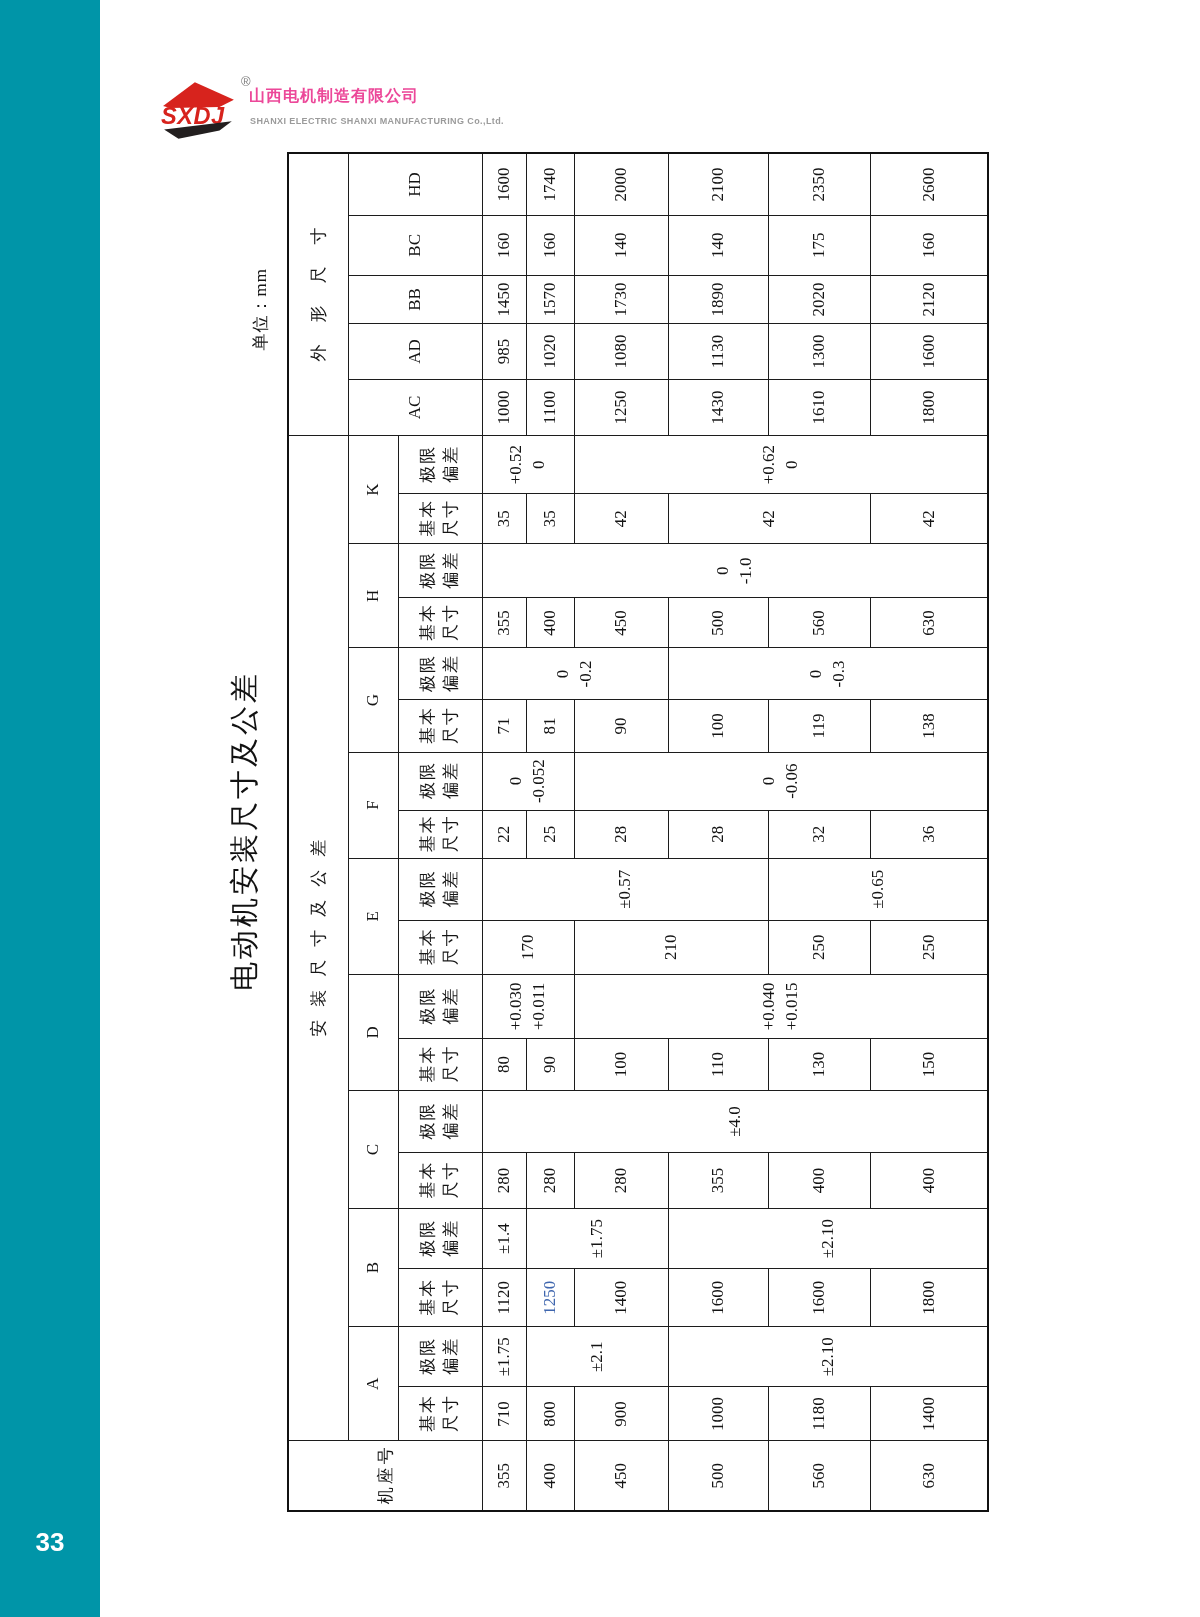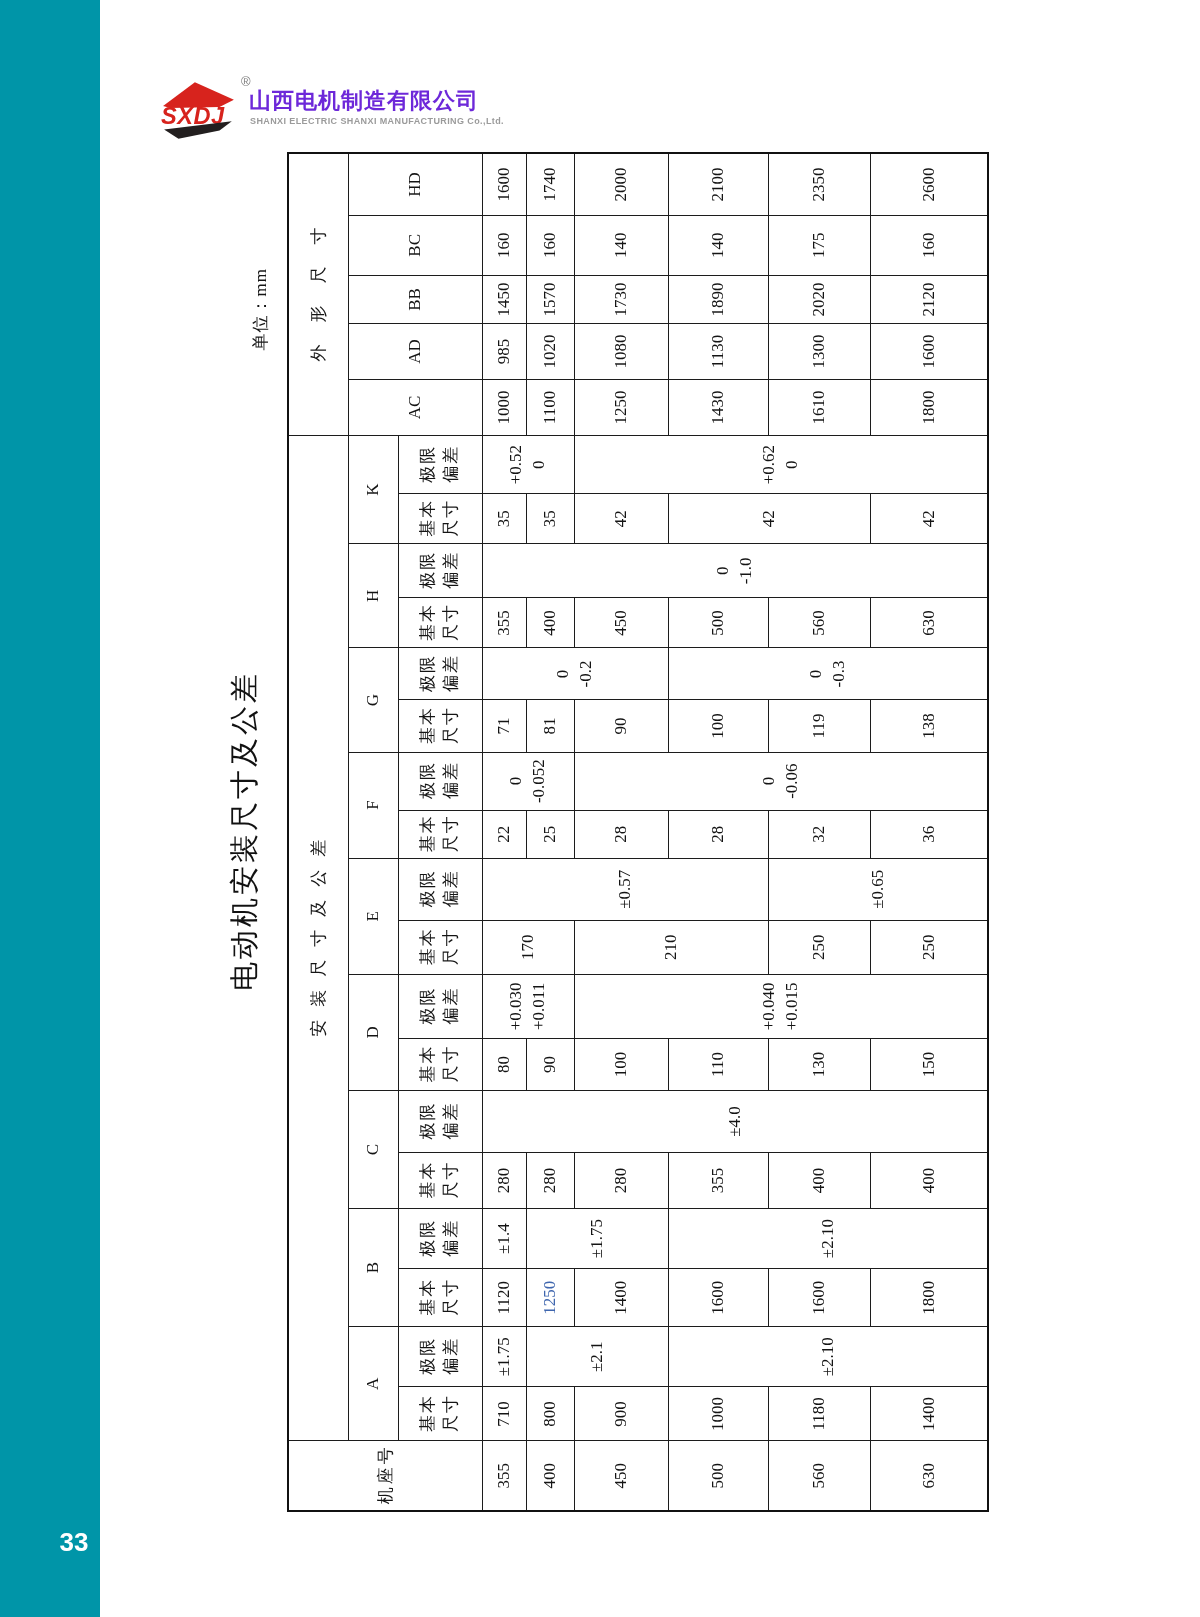--- a/index.html
+++ b/index.html
@@ -1,25 +1,25 @@
 <!DOCTYPE html>
 <html><head>
 <meta charset="utf-8">
 <style>
   html,body{margin:0;padding:0;}
   body{width:1200px;height:1617px;position:relative;background:#ffffff;overflow:hidden;
        font-family:"Liberation Serif","DejaVu Serif",serif;color:#141414;}
   .teal-bar{position:absolute;left:0;top:0;width:100px;height:1617px;background:#0095a8;}
   .page-num{position:absolute;left:0;top:1527px;width:100px;text-align:center;color:#ffffff;
-       font-family:"Liberation Sans","DejaVu Sans",sans-serif;font-weight:bold;font-size:26px;padding-left:24px;}
+       font-family:"Liberation Sans","DejaVu Sans",sans-serif;font-weight:bold;font-size:26px;}
   
   .logo-svg{position:absolute;left:160px;top:78px;width:78px;height:62px;}
   .reg{position:absolute;left:241px;top:74px;font-size:13px;color:#7c7c7c;
        font-family:"Liberation Sans",sans-serif;}
-  .cn{position:absolute;left:249px;top:86px;font-size:22px;font-weight:600;color:#6d28d9;
+  .cn{position:absolute;left:249px;top:86px;font-size:16px;font-weight:600;color:#ec4899;
        font-family:"Liberation Sans","DejaVu Sans",sans-serif;letter-spacing:1px;white-space:nowrap;}
   .en{position:absolute;left:250px;top:116px;font-size:9px;font-weight:bold;color:#9b9b9b;
        font-family:"Liberation Sans","DejaVu Sans",sans-serif;letter-spacing:0.4px;white-space:nowrap;}
   
   .rot{position:absolute;left:225px;top:1512px;width:1362px;height:765px;
        transform:rotate(-90deg);transform-origin:0 0;}
   .doc-title{position:absolute;left:0;top:0;width:100%;text-align:center;font-size:29px;
        letter-spacing:3px;color:#111;white-space:nowrap;}
   .unit{position:absolute;top:24px;right:118px;font-size:17px;letter-spacing:1px;white-space:nowrap;}
   table.dim{position:absolute;left:0;top:62px;width:1360px;border-collapse:collapse;

